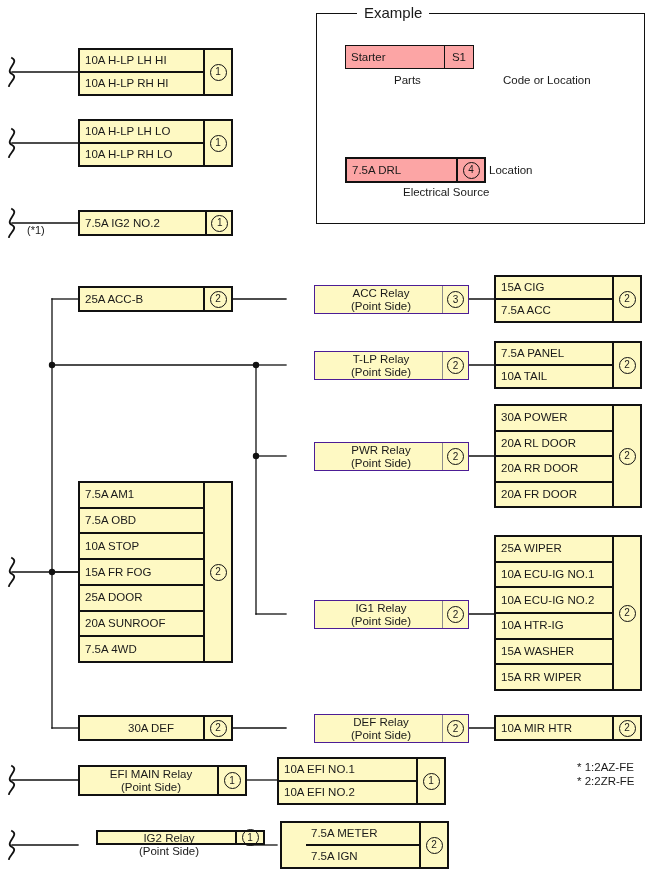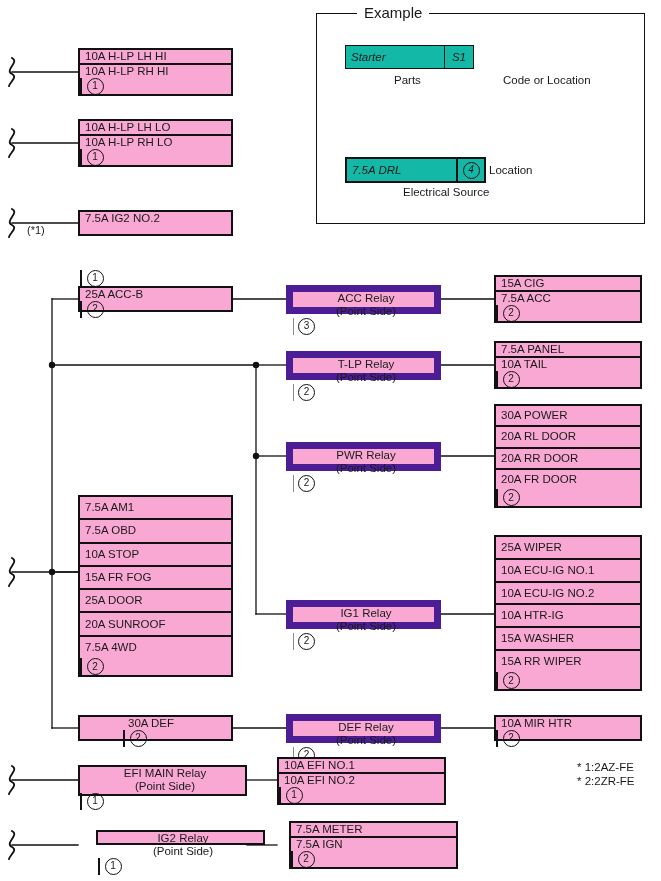--- a/index.html
+++ b/index.html
@@ -5,23 +5,23 @@
   html,body{margin:0;padding:0;background:#fff;}
   body{
     width:661px;height:881px;position:relative;overflow:hidden;
     font-family:"Liberation Sans","DejaVu Sans",sans-serif;
     color:#1a1a1a;
   }
   #canvas{position:absolute;inset:0;width:661px;height:881px;}
   svg.wires{position:absolute;left:0;top:0;width:661px;height:881px;pointer-events:none;}
 
   
-  .fbox{position:absolute;box-sizing:border-box;background:#f9a8d4;
-        border:2.5px solid #111;display:flex;flex-direction:column;}
-  .fbox.thin{border:7px solid #4c1d95;}
+  .fbox{position:absolute;box-sizing:border-box;background:#fef9c3;
+        border:2.5px solid #111;display:flex;flex-direction:row;}
+  .fbox.thin{border:1px solid #4c1d95;margin-left:28px;}
   .fbox .rows{flex:1 1 auto;display:flex;flex-direction:column;}
   .fbox .row{flex:1 1 0;display:flex;align-items:center;
              padding-left:5px;font-size:11.5px;line-height:1.12;
              border-bottom:2.5px solid #111;white-space:pre;}
   .fbox.thin .row{border-bottom:1px solid #8c8c8c;}
   .fbox .row:last-child{border-bottom:none;}
   .fbox .code{flex:0 0 auto;width:26px;border-left:2.5px solid #111;
               display:flex;align-items:center;justify-content:center;}
   .fbox.thin .code{border-left:1px solid #8c8c8c;width:25px;}
   .circ{width:15px;height:15px;border:1.2px solid #111;border-radius:50%;
@@ -30,21 +30,21 @@
   .plaincode{font-size:11.5px;}
   .twoline{flex-direction:column;align-items:flex-start;justify-content:center;
            padding-top:0;}
   .twoline span{display:block;}
 
   
   #example-panel{position:absolute;left:316px;top:13px;width:329px;height:211px;
                  box-sizing:border-box;border:1.2px solid #111;background:#fff;}
   #example-title{position:absolute;left:357px;top:4px;background:#fff;
                  padding:0 7px;font-size:15px;}
-  .exbox{position:absolute;box-sizing:border-box;background:#14b8a6;display:flex;font-style:italic;}
+  .exbox{position:absolute;box-sizing:border-box;background:#fca5a5;display:flex;}
   .exbox .lbl{flex:1 1 auto;padding-left:5px;display:flex;align-items:center;
               font-size:11.5px;}
   .exbox .cd{flex:0 0 auto;width:28px;display:flex;align-items:center;
              justify-content:center;}
   #ex-starter{left:345px;top:45px;width:129px;height:24px;border:1.2px solid #111;}
   #ex-starter .cd{border-left:1.2px solid #111;}
   #ex-drl{left:345px;top:133px;width:141px;height:26px;border:2.5px solid #111;margin-top:24px;}
   #ex-drl .cd{border-left:2.5px solid #111;width:26px;}
   .exlabel{position:absolute;font-size:11.5px;white-space:pre;}
 
@@ -237,21 +237,21 @@
       <div class="row">30A POWER</div>
       <div class="row">20A RL DOOR</div>
       <div class="row">20A RR DOOR</div>
       <div class="row">20A FR DOOR</div>
     </div>
     <div class="code">
       <span class="circ">2</span>
     </div>
   </div>
 
-  <div class="fbox" style="left:78px;top:481px;width:155px;height:182px;margin-top:14px;">
+  <div class="fbox" style="left:78px;top:481px;width:155px;height:182px;">
     <div class="rows">
       <div class="row">7.5A AM1</div>
       <div class="row">7.5A OBD</div>
       <div class="row">10A STOP</div>
       <div class="row">15A FR FOG</div>
       <div class="row">25A DOOR</div>
       <div class="row">20A SUNROOF</div>
       <div class="row">7.5A 4WD</div>
     </div>
     <div class="code">
@@ -342,21 +342,21 @@
       <div class="row twoline">
         <span>IG2 Relay</span>
         <span>(Point Side)</span>
       </div>
     </div>
     <div class="code">
       <span class="circ">1</span>
     </div>
   </div>
 
-  <div class="fbox" style="left:289px;top:821px;width:169px;height:48px;">
+  <div class="fbox" style="left:280px;top:821px;width:169px;height:48px;padding-left:24px;">
     <div class="rows">
       <div class="row">7.5A METER</div>
       <div class="row">7.5A IGN</div>
     </div>
     <div class="code">
       <span class="circ">2</span>
     </div>
   </div>
 
   <div id="footnote">* 1:2AZ-FE

